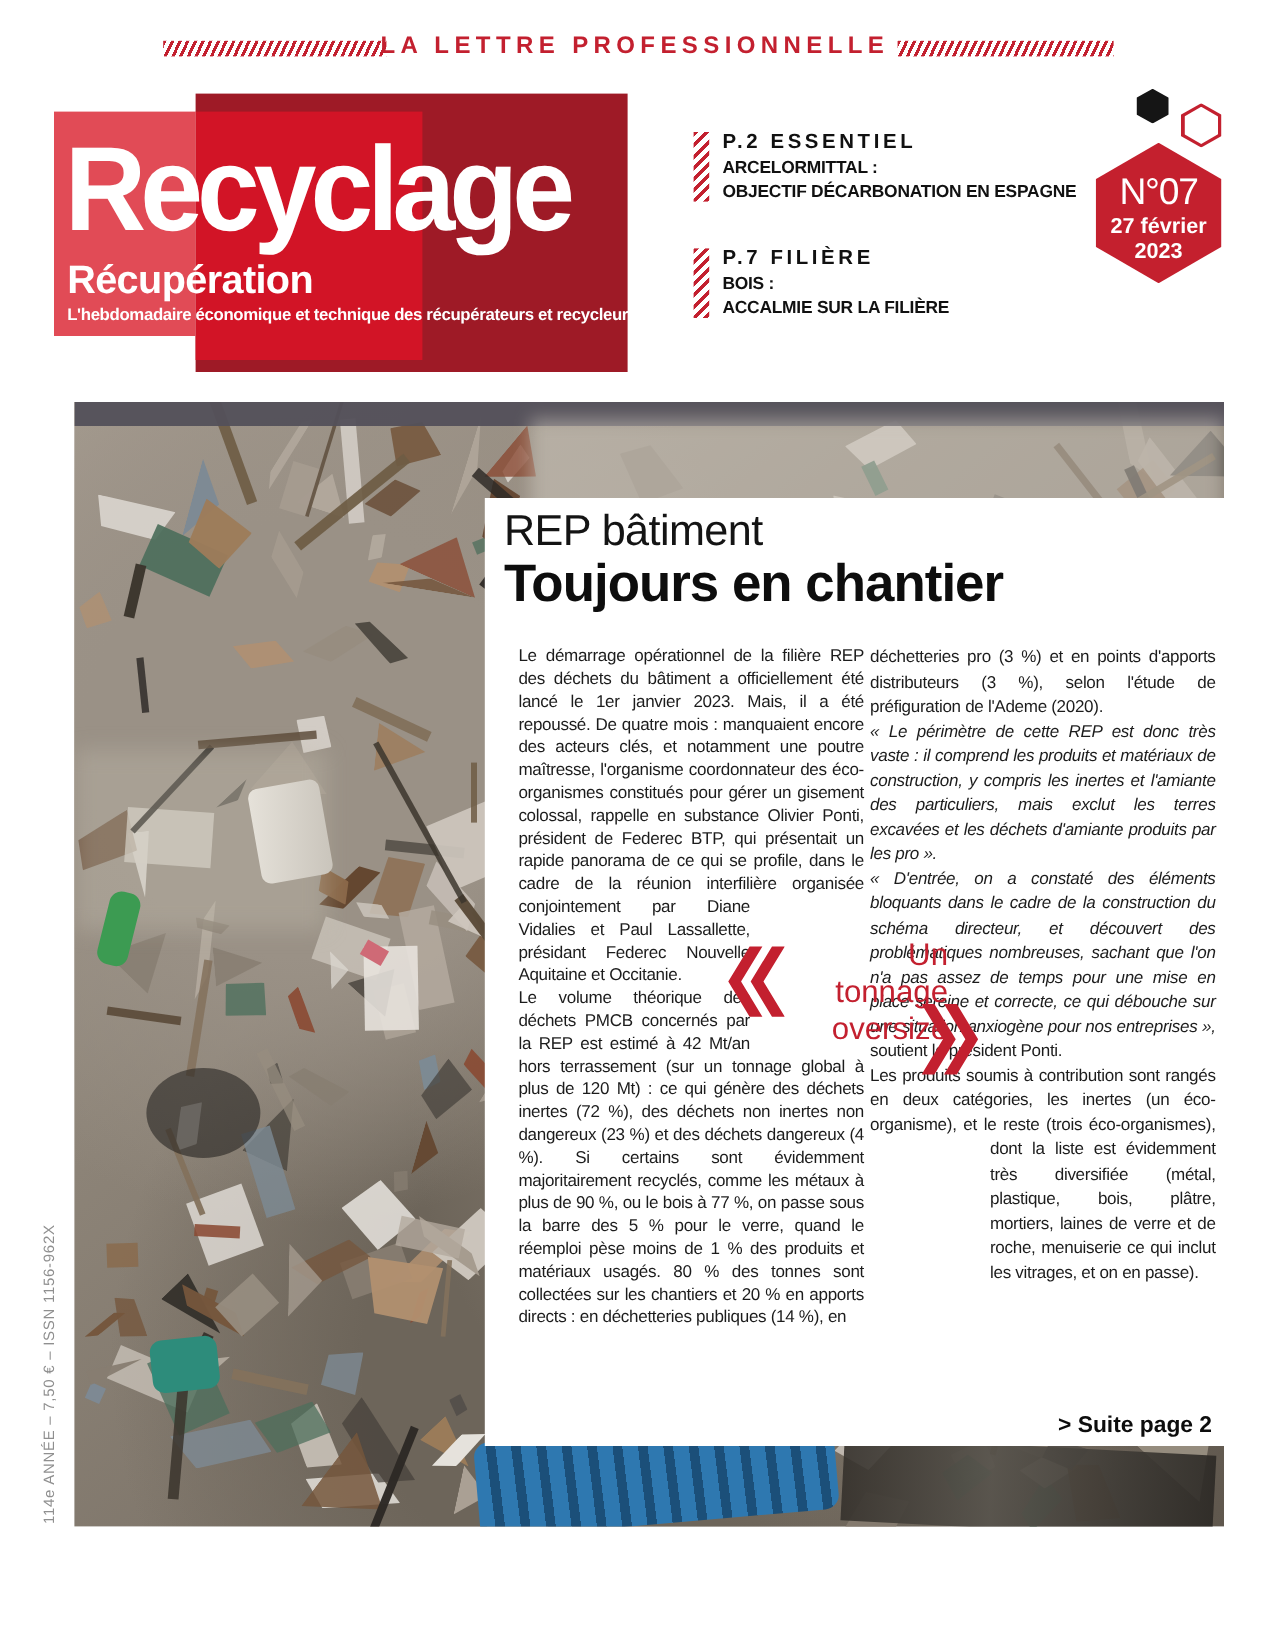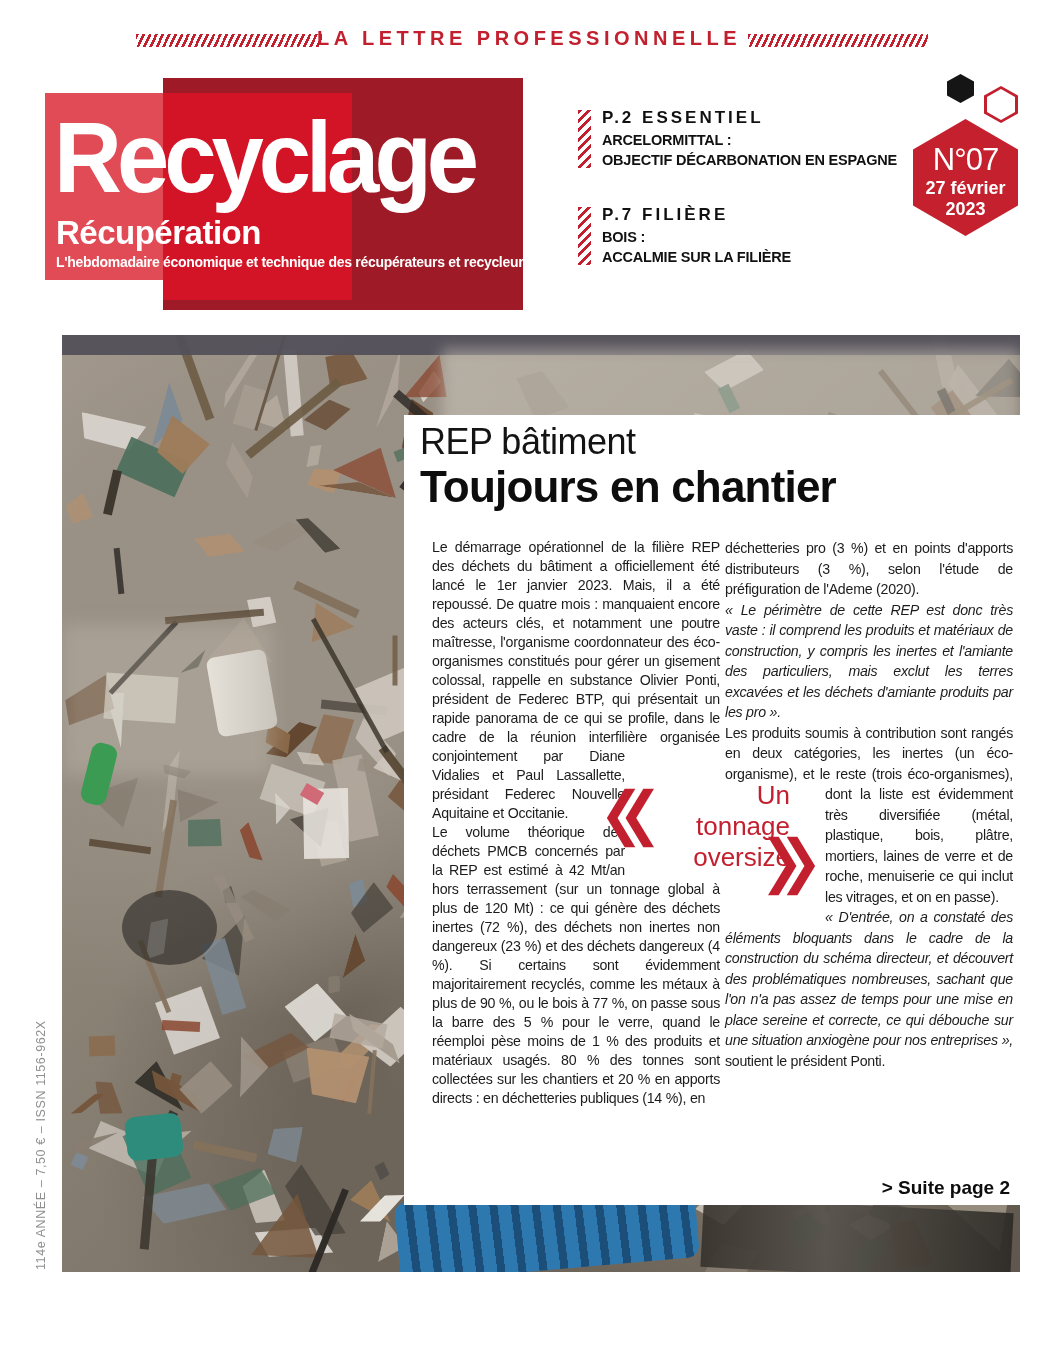--- a/index.html
+++ b/index.html
@@ -432,22 +432,22 @@
     <h1 class="art-headline">Toujours en chantier</h1>
 
     <div class="col col-left">
       <p><span>Le démarrage opérationnel de la filière REP des déchets du bâtiment a officiellement été lancé le 1er janvier 2023. Mais, il a été repoussé. De quatre mois : manquaient encore des acteurs clés, et notamment une poutre maîtresse, l'organisme coordonnateur des éco-organismes constitués pour gérer un gisement colossal, rappelle en substance Olivier Ponti, président de Federec BTP, qui présentait un rapide panorama de ce qui se profile, dans le cadre de la réunion interfilière organisée conjointement par Diane </span><span class="qspace-r"></span><span>Vidalies et Paul Lassallette, présidant Federec Nouvelle Aquitaine et Occitanie.</span></p>
       <p>Le volume théorique des déchets PMCB concernés par la REP est estimé à 42 Mt/an hors terrassement (sur un tonnage global à plus de 120 Mt) : ce qui génère des déchets inertes (72 %), des déchets non inertes non dangereux (23 %) et des déchets dangereux (4 %). Si certains sont évidemment majoritairement recyclés, comme les métaux à plus de 90 %, ou le bois à 77 %, on passe sous la barre des 5 % pour le verre, quand le réemploi pèse moins de 1 % des produits et matériaux usagés. 80 % des tonnes sont collectées sur les chantiers et 20 % en apports directs : en déchetteries publiques (14 %), en</p>
     </div>
 
     <div class="col col-right">
       <p>déchetteries pro (3 %) et en points d'apports distributeurs (3 %), selon l'étude de préfiguration de l'Ademe (2020).</p>
       <p class="it">« Le périmètre de cette REP est donc très vaste : il comprend les produits et matériaux de construction, y compris les inertes et l'amiante des particuliers, mais exclut les terres excavées et les déchets d'amiante produits par les pro ».</p>
+      <p><span class="it">« D'entrée, on a constaté des éléments bloquants dans le cadre de la construction du schéma directeur, et découvert des problématiques nombreuses, sachant que l'on n'a pas assez de temps pour une mise en place sereine et correcte, ce qui débouche sur une situation anxiogène pour nos entreprises »,</span><span> soutient le président Ponti.</span></p>
       <p><span>Les produits soumis à contribution sont rangés en deux catégories, les inertes (un éco-organisme), et le reste (trois éco-organismes), dont </span><span class="qspace-l"></span><span>la liste est évidemment très diversifiée (métal, plastique, bois, plâtre, mortiers, laines de verre et de roche, menuiserie ce qui inclut les vitrages, et on en passe).</span></p>
-      <p><span class="it">« D'entrée, on a constaté des éléments bloquants dans le cadre de la construction du schéma directeur, et découvert des problématiques nombreuses, sachant que l'on n'a pas assez de temps pour une mise en place sereine et correcte, ce qui débouche sur une situation anxiogène pour nos entreprises »,</span><span> soutient le président Ponti.</span></p>
     </div>
 
     <div class="suite">&gt; Suite page 2</div>
   </div>
 
   <div class="pullquote">
     <svg class="guillemet guillemet-open" width="48" height="64" viewBox="0 0 54 66">
       <path d="M21 0 L1 33 L21 66 L33 66 L13 33 L33 0 Z"></path>
       <path d="M42 0 L22 33 L42 66 L54 66 L34 33 L54 0 Z"></path>
     </svg>

